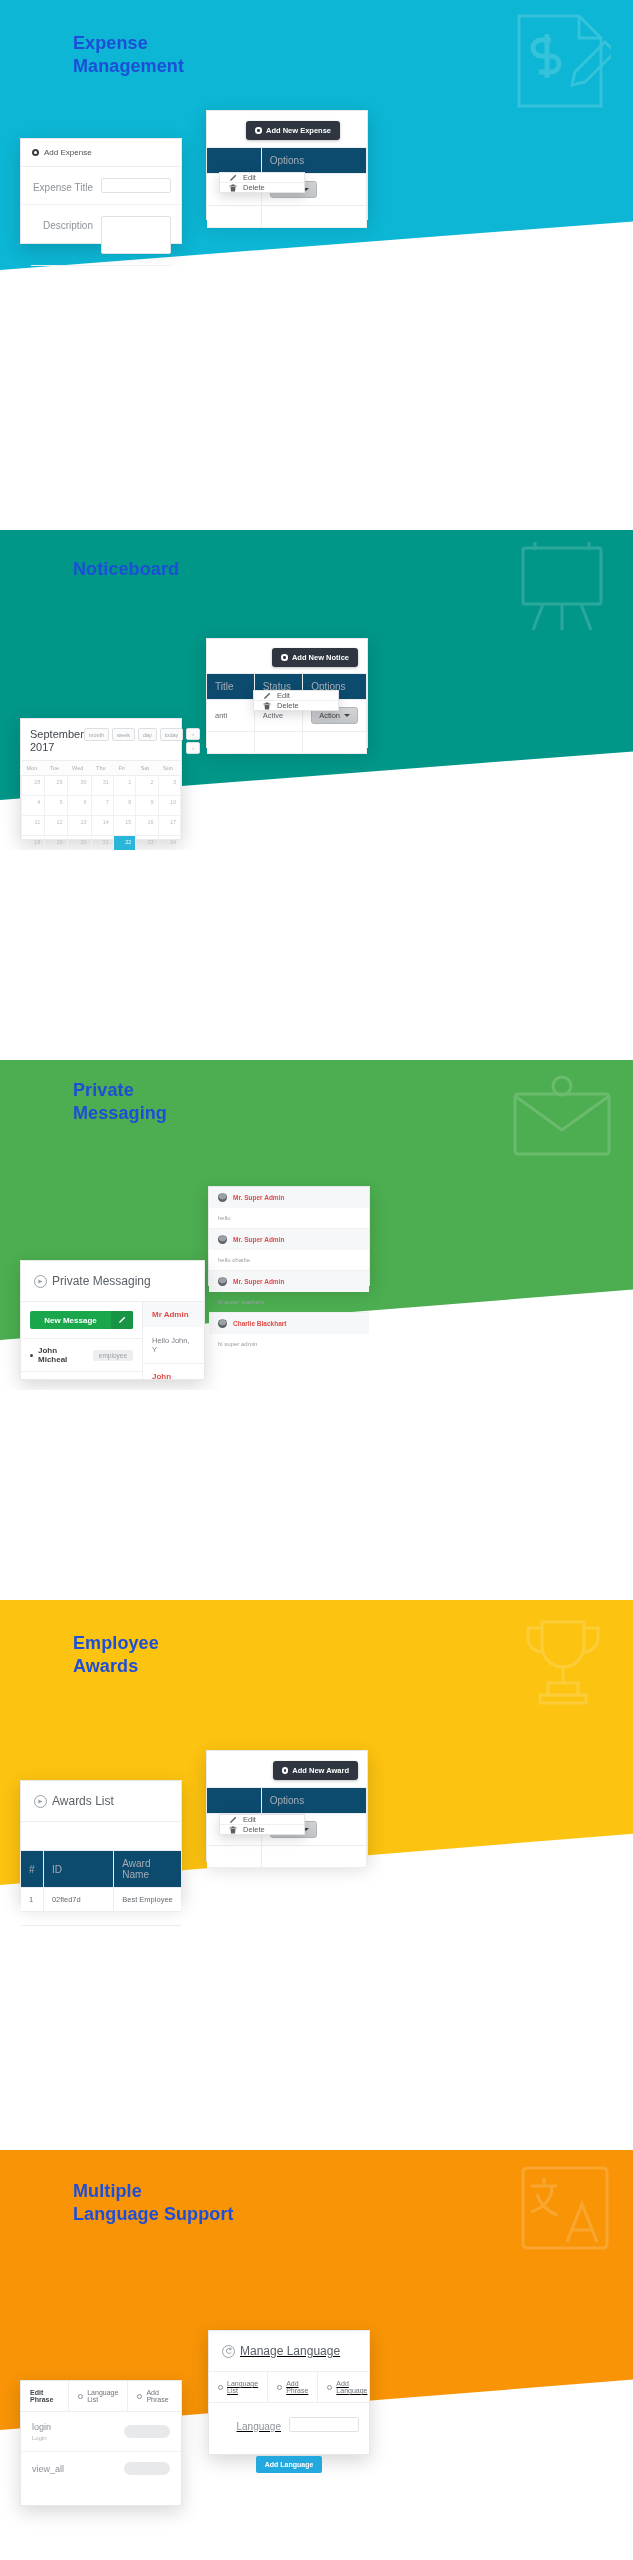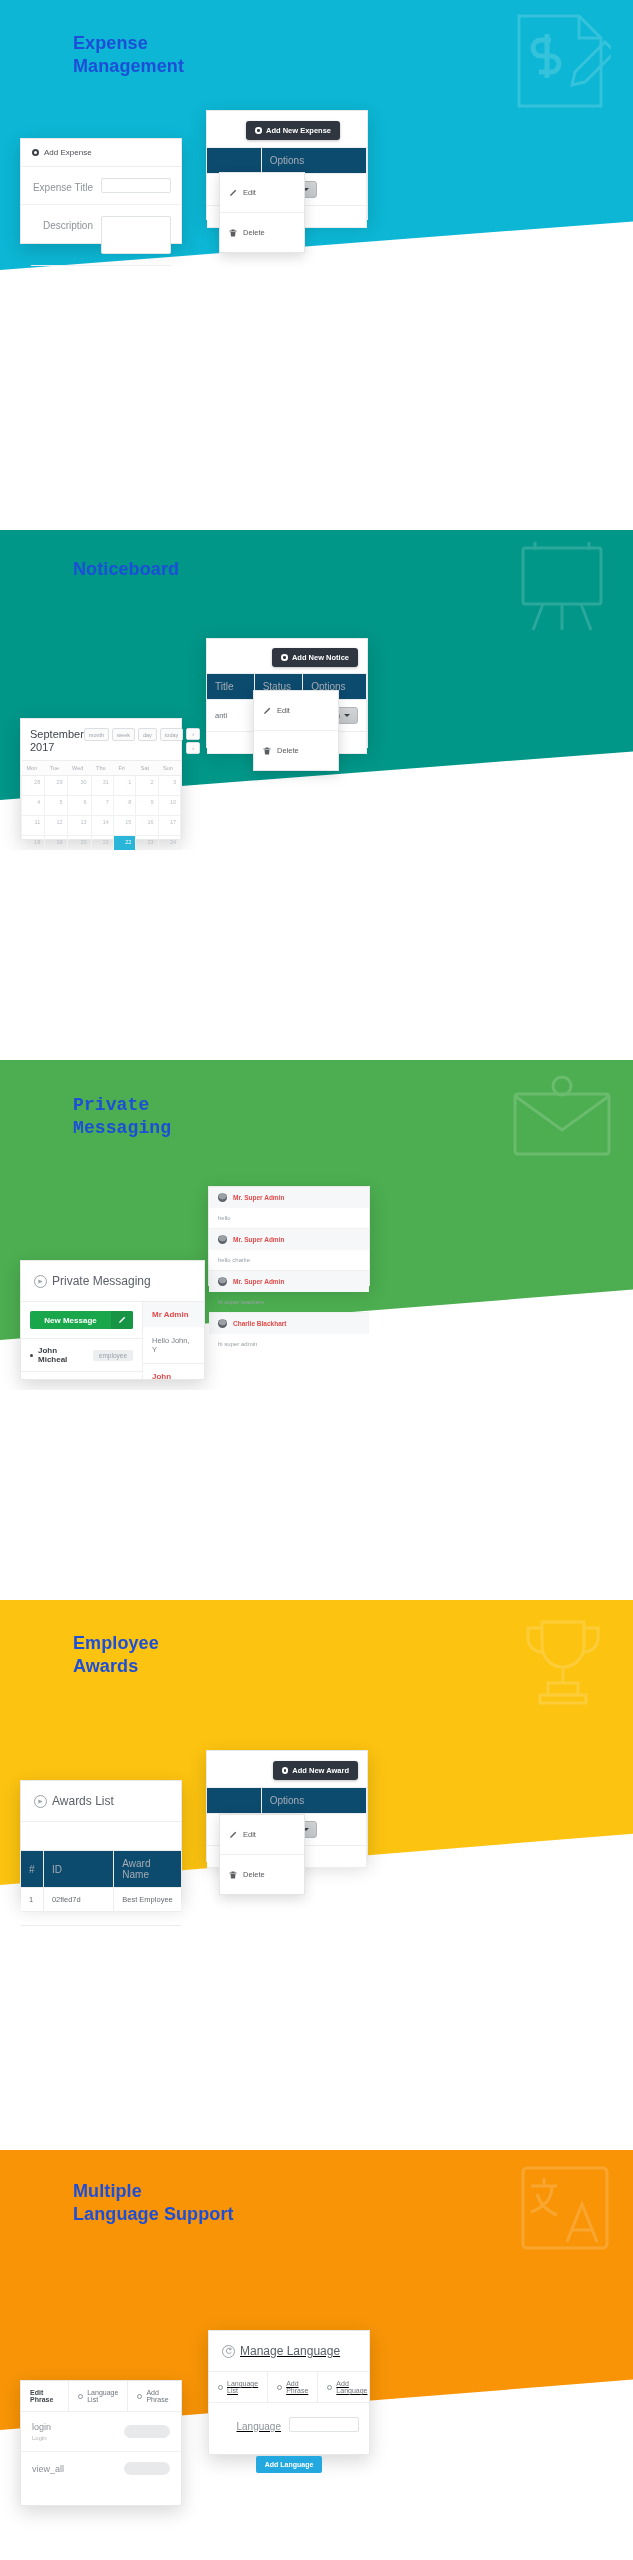--- a/index.html
+++ b/index.html
@@ -112,21 +112,21 @@
     font-size:7.5px; color:#3f4449; padding:3px 7px;
   }
   .caret{ width:0;height:0;border-left:3px solid transparent;border-right:3px solid transparent;border-top:3.5px solid #3f4449;}
 
   .dropdown{
     position:absolute; background:#fff; border:1px solid #e3e5e7;
     box-shadow:0 4px 12px rgba(0,0,0,.15); width:86px; z-index:6;
   }
   .dd-item{
     display:flex; align-items:center; gap:6px;
-    font-size:7.5px; color:#56595c; padding:15px 9px;
+    font-size:7.5px; color:#56595c; padding:0 9px;
     border-bottom:1px solid #eeeff0;
   }
   .dd-item:last-child{border-bottom:none;}
   .ico-pencil, .ico-trash { width:8px; height:8px; flex:none; display:block;}
 
   
   .cal-head{ display:flex; justify-content:space-between; align-items:flex-start; padding:9px 9px 6px;}
   .cal-month{ font-size:11px; color:#3f454b; line-height:1.15; font-weight:400;}
   .cal-ctrls{ display:flex; gap:3px; align-items:flex-start;}
   .cal-btn{
@@ -422,21 +422,21 @@
     <div class="band angle-down" style="background:#4cae50;height:280px;"></div>
 
     <div class="hero-icon" style="right:20px;top:14px;">
       <svg width="102" height="84" viewBox="0 0 102 84" fill="none" stroke="#ffffff" stroke-width="3">
         <circle cx="51" cy="12" r="9"></circle>
         <rect x="4" y="20" width="94" height="60" rx="3"></rect>
         <path d="M4 22 L51 56 L98 22"></path>
       </svg>
     </div>
 
-    <div class="sec-title" style="left:73px;top:34px;font-family:Liberation Mono, monospace;">Private
+    <div class="sec-title" style="left:73px;top:19px;">Private
 Messaging</div>
 
     <div class="card" style="left:208px;top:126px;width:162px;height:100px;">
       <div class="thread-row">
         <span class="av"></span>
         <span class="thread-name">Mr. Super Admin</span>
       </div>
       <div class="thread-text">hello</div>
       <div class="thread-row">
         <span class="av"></span>

